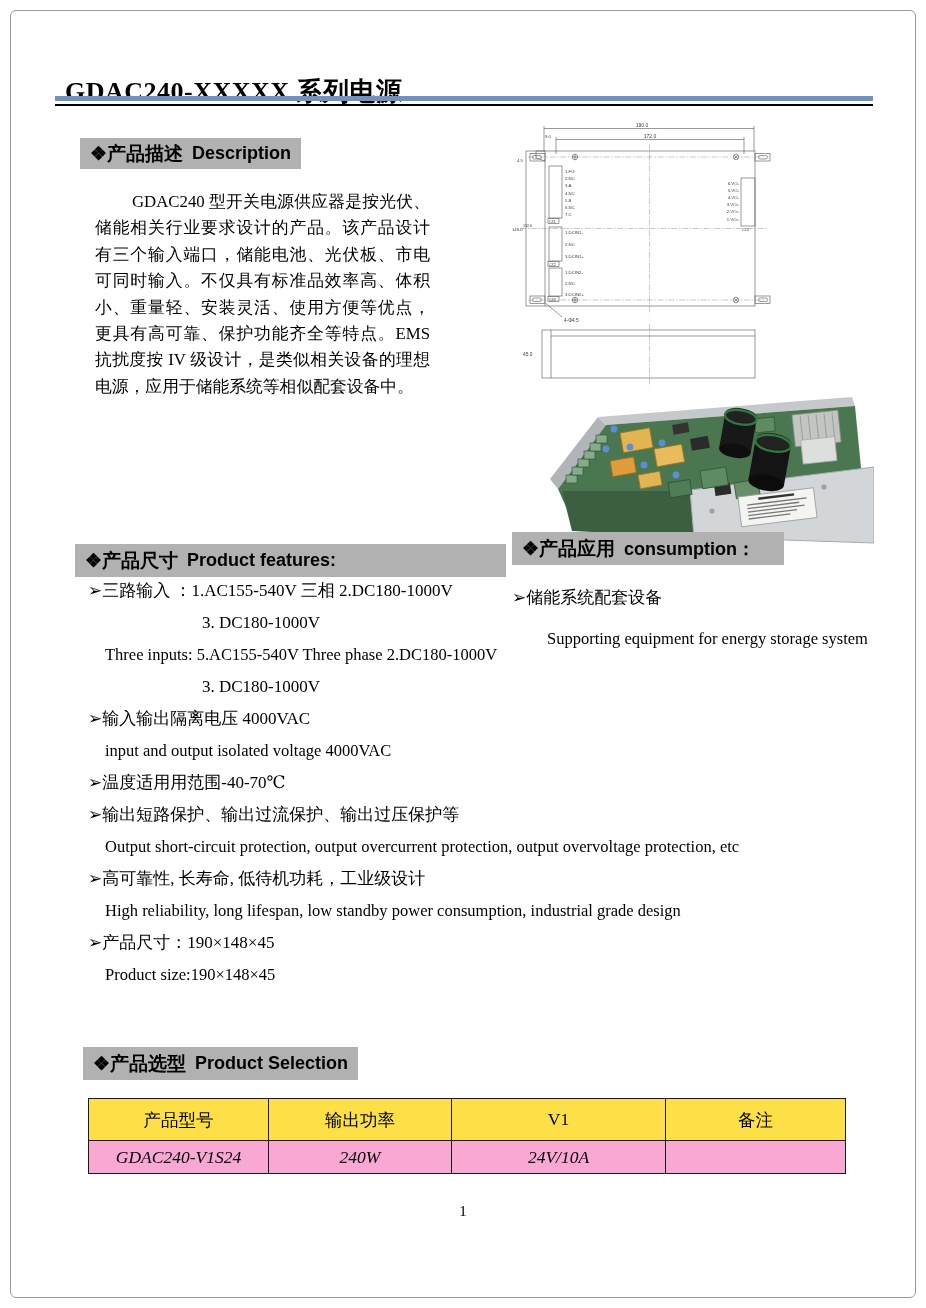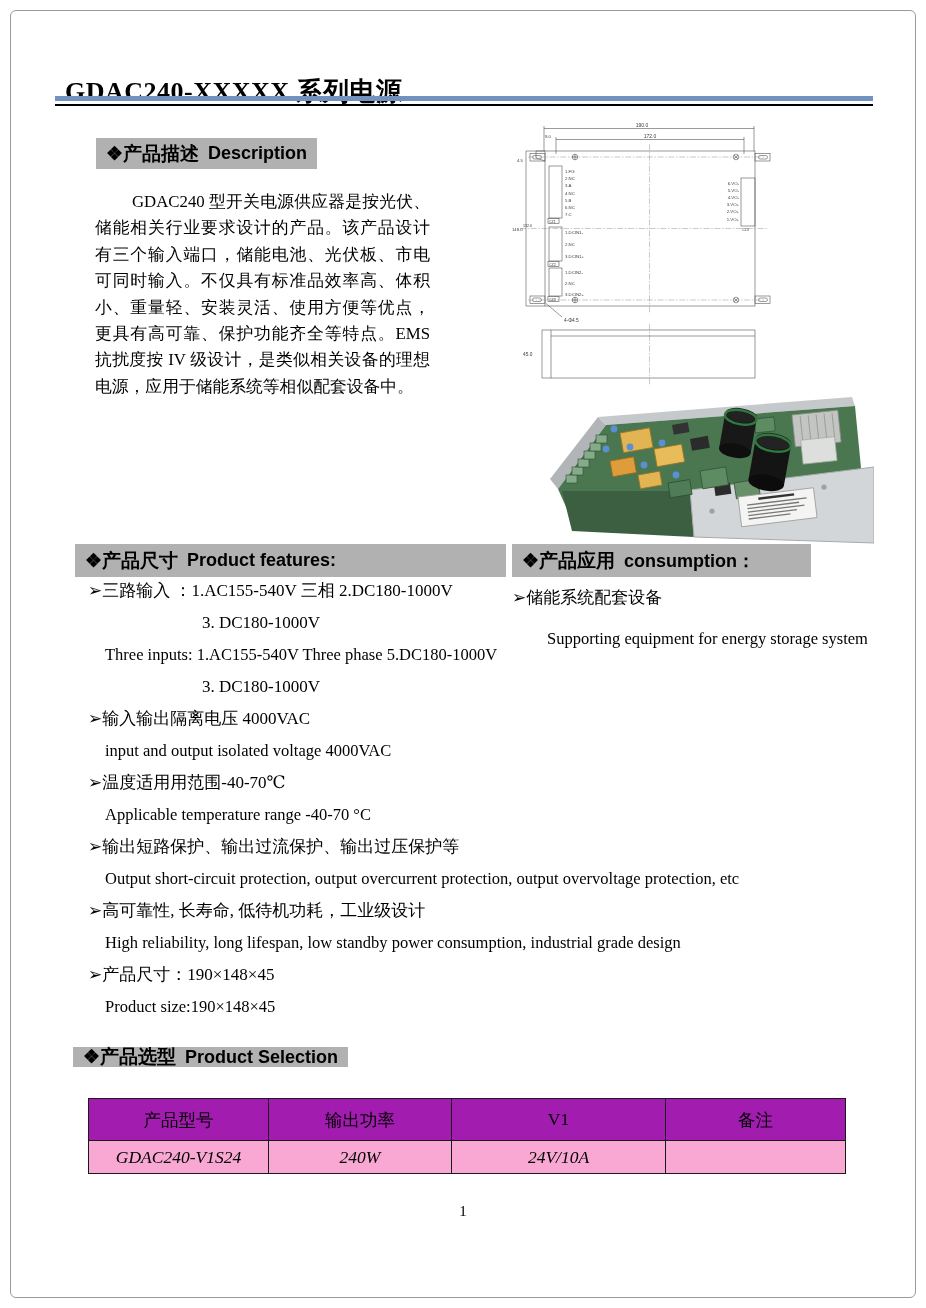--- a/index.html
+++ b/index.html
@@ -8,41 +8,41 @@
   .frame{position:absolute;left:10px;top:10px;right:10px;bottom:10px;
          border:1.6px solid #9a9a9a;border-radius:6px;}
   .title{position:absolute;left:57px;top:66px;margin:8px;font-size:26px;font-weight:bold;
          letter-spacing:.5px;white-space:nowrap;}
   .rule-blue{position:absolute;left:55px;top:96px;width:818px;height:5px;background:#7191bf;}
   .rule-black{position:absolute;left:55px;top:104px;width:818px;height:2px;background:#000;}
 
   .sec-hdr{position:absolute;background:#b1b1b1;font-weight:bold;font-size:19px;
            display:flex;align-items:center;padding:0 10px;box-sizing:border-box;white-space:nowrap;}
   .sec-hdr .en{font-family:"Liberation Sans","DejaVu Sans",sans-serif;margin-left:9px;font-size:18px;}
-  .desc-hdr{left:96px;top:138px;height:31px;}
+  .desc-hdr{left:80px;top:138px;height:31px;}
   .feat-hdr{left:75px;top:544px;height:33px;width:431px;}
-  .app-hdr{left:512px;top:544px;height:33px;width:299px;}
-  .sel-hdr{left:73px;top:1047px;height:20px;}
+  .app-hdr{left:512px;top:532px;height:33px;width:272px;}
+  .sel-hdr{left:83px;top:1047px;height:33px;}
 
   .desc-body{position:absolute;left:95px;top:189px;width:335px;font-size:16.8px;
              line-height:26.4px;text-align:justify;text-indent:2.2em;}
 
   .features{position:absolute;left:88px;top:575px;width:805px;font-size:17px;}
   .fi{line-height:32px;white-space:nowrap;}
   .i1{padding-left:17px;font-size:16.5px;}
   .i2{padding-left:114px;}
 
   .apps{position:absolute;left:512px;top:582px;width:405px;font-size:17px;}
   .apps .a0{line-height:32px;white-space:nowrap;}
   .apps .a1{padding-left:35px;line-height:32px;margin-top:9px;font-size:16.5px;white-space:nowrap;}
 
   .sel-table{position:absolute;left:88px;top:1098px;width:757px;border-collapse:collapse;
              font-size:17.5px;text-align:center;table-layout:fixed;}
   .sel-table th,.sel-table td{border:1.6px solid #1a1a1a;font-weight:normal;padding:0;}
-  .sel-table th{background:#a21caf;height:41px;}
+  .sel-table th{background:#fde047;height:41px;}
   .sel-table td{height:32px;background:#f9a8d4;font-style:italic;}
 
   .pagenum{position:absolute;left:0;top:1203px;width:926px;text-align:center;font-size:15px;}
 
   .drawing{position:absolute;left:512px;top:120px;}
   .photo{position:absolute;left:542px;top:383px;}
   svg text{font-family:"Liberation Sans","DejaVu Sans",sans-serif;fill:#3a3a3a;}
 </style>
 </head>
 <body>
@@ -277,26 +277,25 @@
     <span class="en">Product features:</span>
   </div>
   <div class="sec-hdr app-hdr">
     <span class="zh">❖产品应用</span>
     <span class="en">consumption：</span>
   </div>
 
   <div class="features">
     <div class="fi i0">➢三路输入 ：1.AC155-540V 三相 2.DC180-1000V</div>
     <div class="fi i2">3. DC180-1000V</div>
-    <div class="fi i1">Three inputs: 1.AC155-540V Three phase 5.DC180-1000V</div>
+    <div class="fi i1">Three inputs: 5.AC155-540V Three phase 2.DC180-1000V</div>
     <div class="fi i2">3. DC180-1000V</div>
     <div class="fi i0">➢输入输出隔离电压 4000VAC</div>
     <div class="fi i1">input and output isolated voltage 4000VAC</div>
     <div class="fi i0">➢温度适用用范围-40-70℃</div>
-    <div class="fi i1">Applicable temperature range -40-70 °C</div>
     <div class="fi i0">➢输出短路保护、输出过流保护、输出过压保护等</div>
     <div class="fi i1">Output short-circuit protection, output overcurrent protection, output overvoltage protection, etc</div>
     <div class="fi i0">➢高可靠性, 长寿命, 低待机功耗，工业级设计</div>
     <div class="fi i1">High reliability, long lifespan, low standby power consumption, industrial grade design</div>
     <div class="fi i0">➢产品尺寸：190×148×45</div>
     <div class="fi i1">Product size:190×148×45</div>
   </div>
 
   <div class="apps">
     <div class="a0">➢储能系统配套设备</div>

